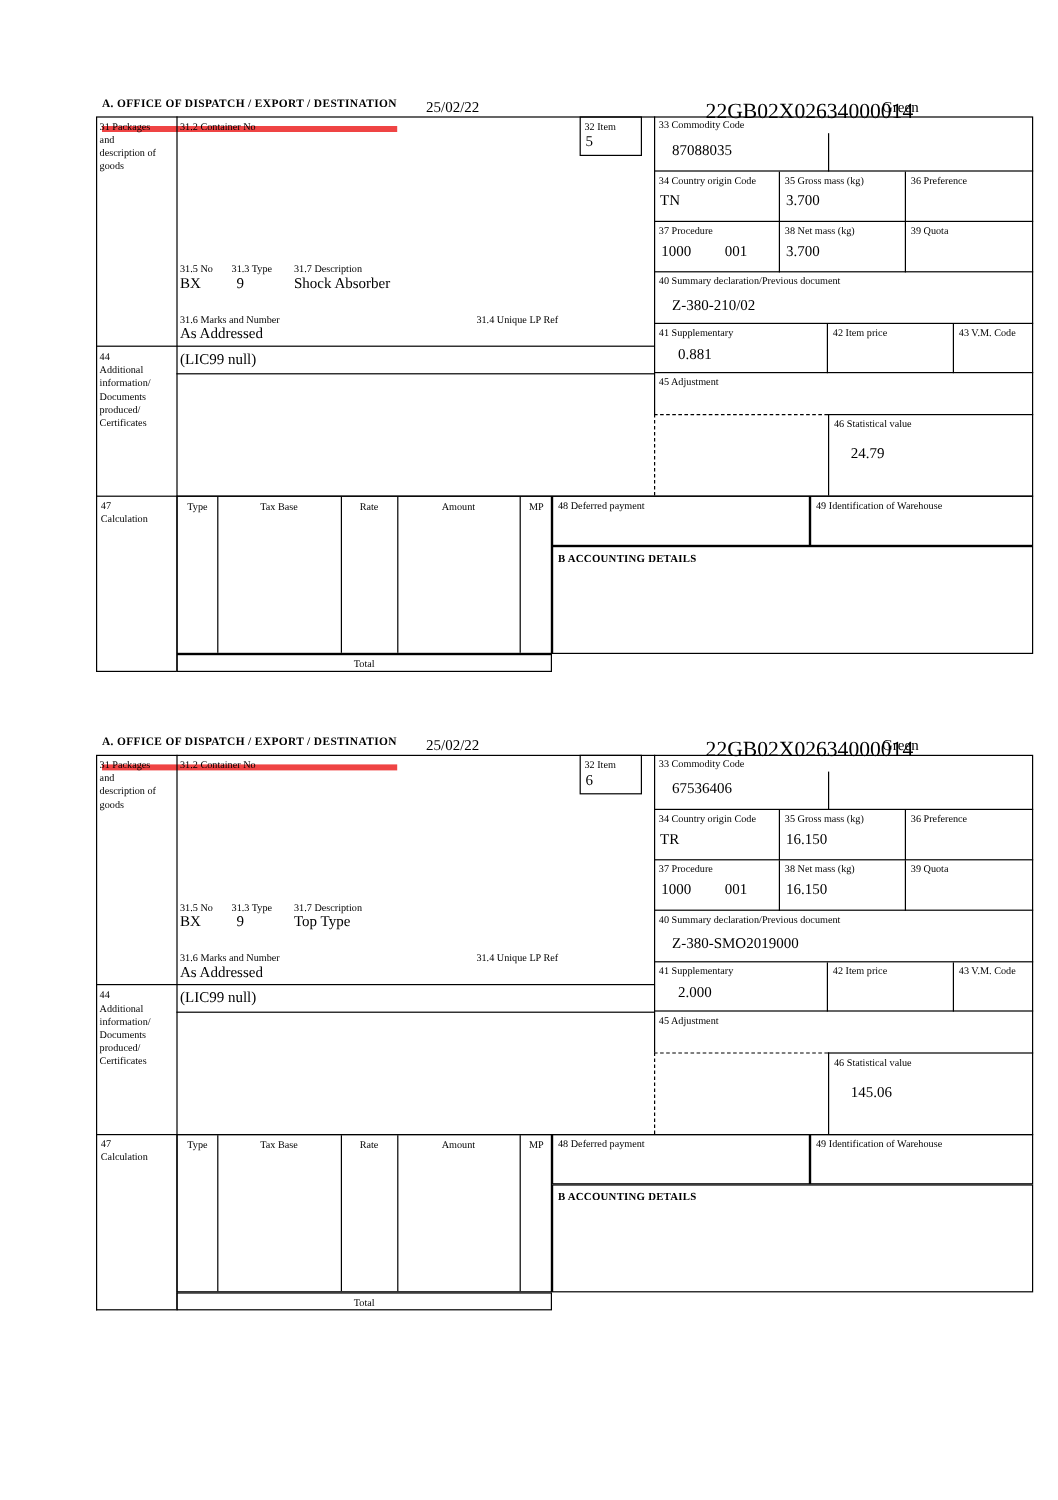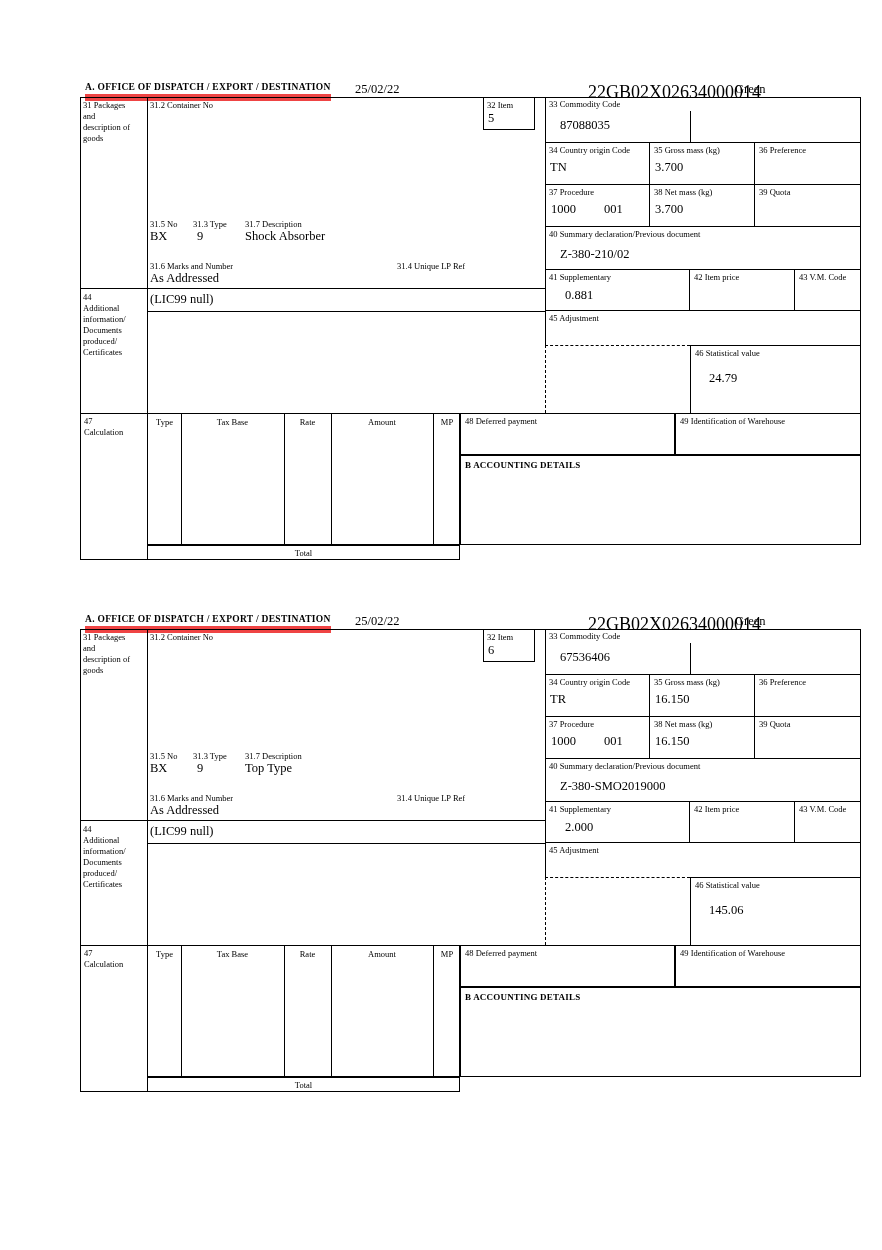--- a/index.html
+++ b/index.html
@@ -9,21 +9,21 @@
     width:882px; height:1250px;
     font-family:"Liberation Serif", serif;
     color:#000;
     overflow:hidden;
   }
   .section { position:absolute; left:80px; width:781px; height:479px; }
   .hdr { position:absolute; top:0; left:0; width:781px; height:15px; }
   .office {
     position:absolute; left:5px; top:0;
     font-weight:bold; font-size:9.5px; letter-spacing:.3px;
-    border-bottom:7px solid #ef4444; padding-bottom:2px;
+    border-bottom:5px solid #ef4444; padding-bottom:13px;
   }
   .hdr-date { position:absolute; left:275px; top:0; font-size:12.5px; }
   .hdr-ref  { position:absolute; left:508px; top:0; font-size:18px; }
   .hdr-status { position:absolute; left:655px; top:0; font-size:12.5px; }
   .form { position:absolute; top:15px; left:0; width:675px; height:464px; }
   .b { position:absolute; }
   .lbl { font-size:8.5px; line-height:1.3; }
   .lblb { font-size:9px; font-weight:bold; letter-spacing:.2px; }
   .val { font-size:12.5px; line-height:1.05; }
   .solid { border:1px solid #000; }

